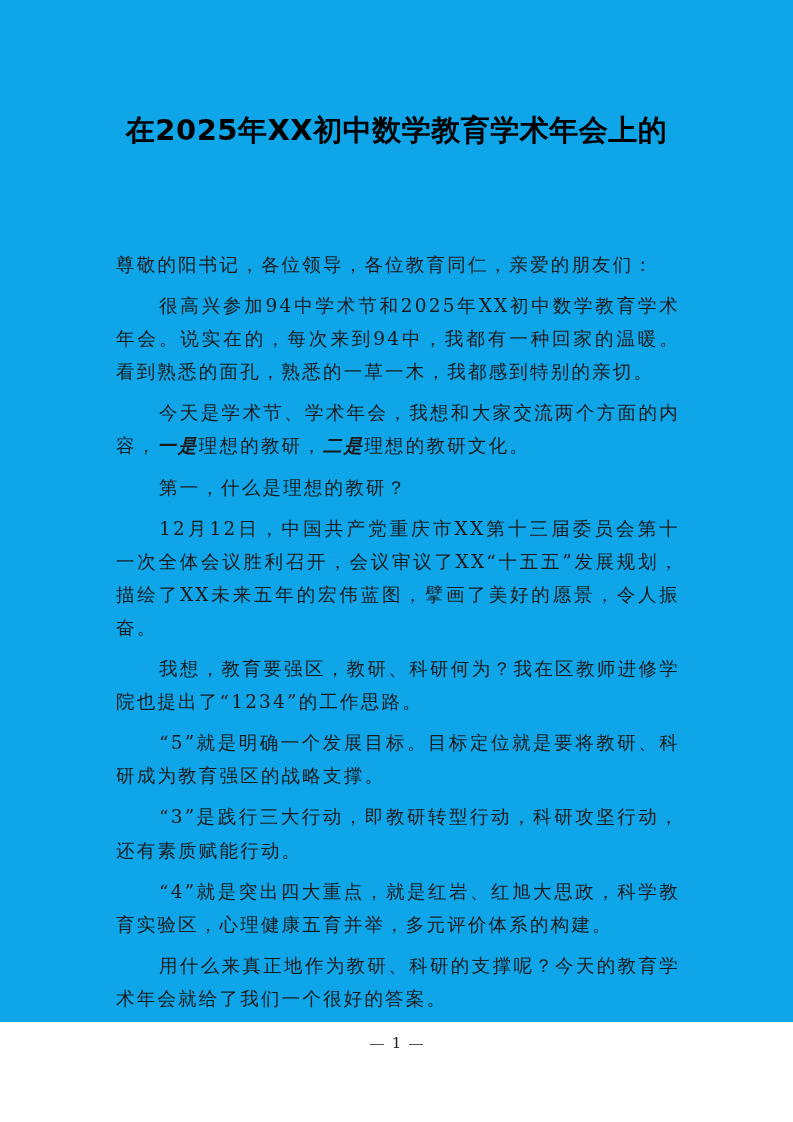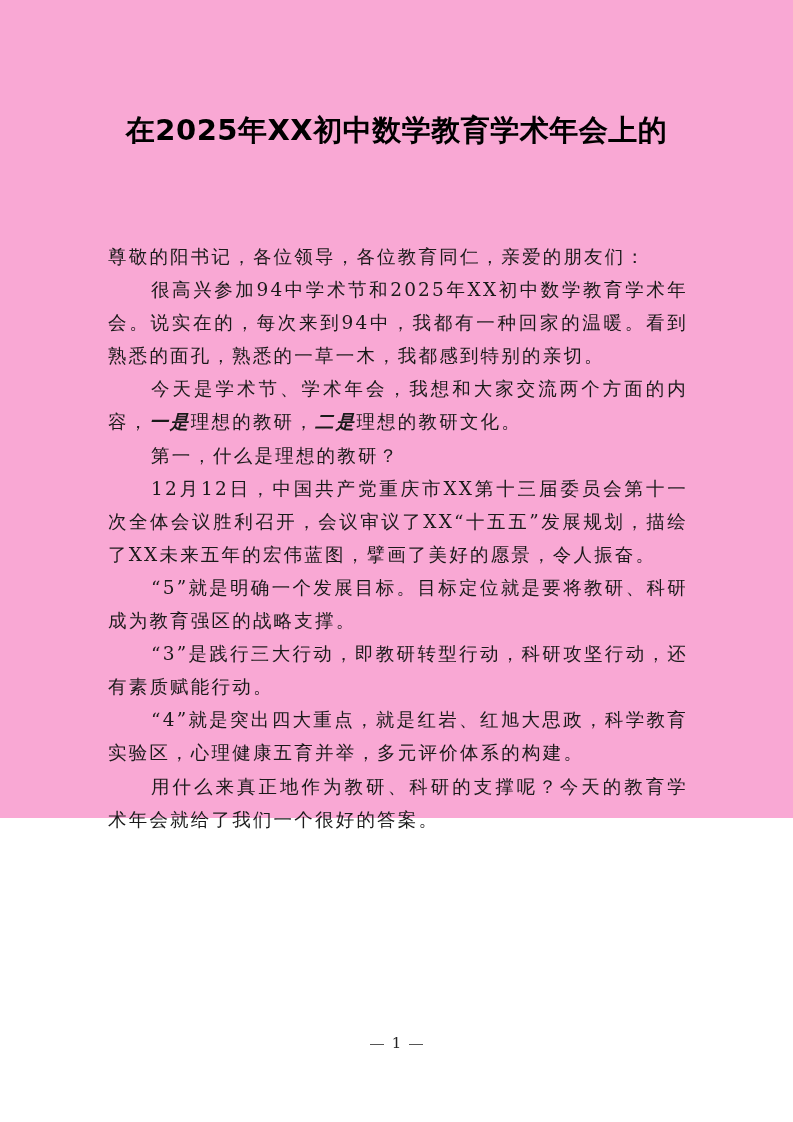--- a/index.html
+++ b/index.html
@@ -12,22 +12,22 @@
       height: 1122px;
       position: relative;
       overflow: hidden;
       font-family: "DejaVu Serif", "Liberation Serif", serif;
       color: #111111;
     }
     .page {
       position: absolute;
       left: 0; top: 0;
       width: 793px;
-      height: 818px;
-      background: #f9a8d4;
+      height: 1022px;
+      background: #0ea5e9;
     }
     .title {
       position: absolute;
       left: 100px;
       top: 108px;
       width: 593px;
       text-align: center;
       font-family: "DejaVu Sans", "Liberation Sans", sans-serif;
       font-weight: bold;
       font-size: 29px;
@@ -42,21 +42,21 @@
       top: 240px;
       width: 580px;
       font-size: 18.5px;
       line-height: 33.1px;
       text-align: justify;
       text-align-last: left;
       letter-spacing: 2.2px;
       color: #1a1a1a;
     }
     .body p {
-      margin: 0;
+      margin: 8px;
       padding: 0;
     }
     .body p.indent { text-indent: 43px; }
     .body b { font-weight: bold; font-style: italic; }
     .footer {
       position: absolute;
       left: 0;
       width: 793px;
       top: 1034px;
       text-align: center;
@@ -81,20 +81,21 @@
   <h1 class="title" style="margin:0;">
     <span class="line">在2025年XX初中数学教育学术年会上的</span>
   </h1>
 
   <div class="body">
     <p>尊敬的阳书记，各位领导，各位教育同仁，亲爱的朋友们：</p>
     <p class="indent">很高兴参加94中学术节和2025年XX初中数学教育学术年会。说实在的，每次来到94中，我都有一种回家的温暖。看到熟悉的面孔，熟悉的一草一木，我都感到特别的亲切。</p>
     <p class="indent"><span>今天是学术节、学术年会，我想和大家交流两个方面的内容，</span><b>一是</b><span>理想的教研，</span><b>二是</b><span>理想的教研文化。</span></p>
     <p class="indent">第一，什么是理想的教研？</p>
     <p class="indent">12月12日，中国共产党重庆市XX第十三届委员会第十一次全体会议胜利召开，会议审议了XX“十五五”发展规划，描绘了XX未来五年的宏伟蓝图，擘画了美好的愿景，令人振奋。</p>
+    <p class="indent">我想，教育要强区，教研、科研何为？我在区教师进修学院也提出了“1234”的工作思路。</p>
     <p class="indent">“5”就是明确一个发展目标。目标定位就是要将教研、科研成为教育强区的战略支撑。</p>
     <p class="indent">“3”是践行三大行动，即教研转型行动，科研攻坚行动，还有素质赋能行动。</p>
     <p class="indent">“4”就是突出四大重点，就是红岩、红旭大思政，科学教育实验区，心理健康五育并举，多元评价体系的构建。</p>
     <p class="indent">用什么来真正地作为教研、科研的支撑呢？今天的教育学术年会就给了我们一个很好的答案。</p>
   </div>
 
   <div class="footer">
     <span class="dash"></span><span>1</span><span class="dash"></span>
   </div>
 

